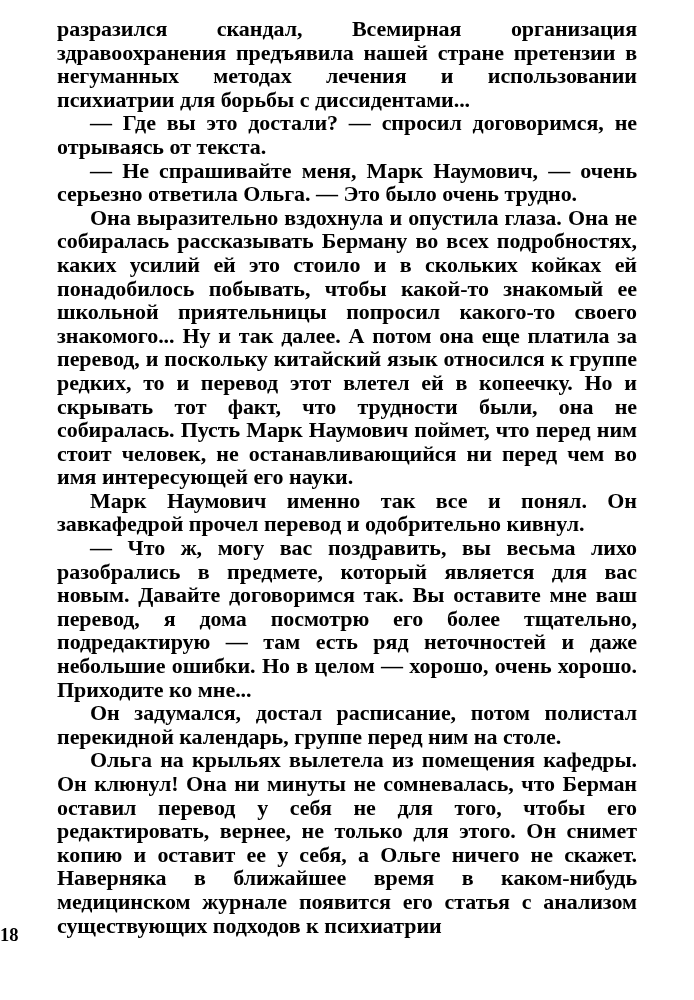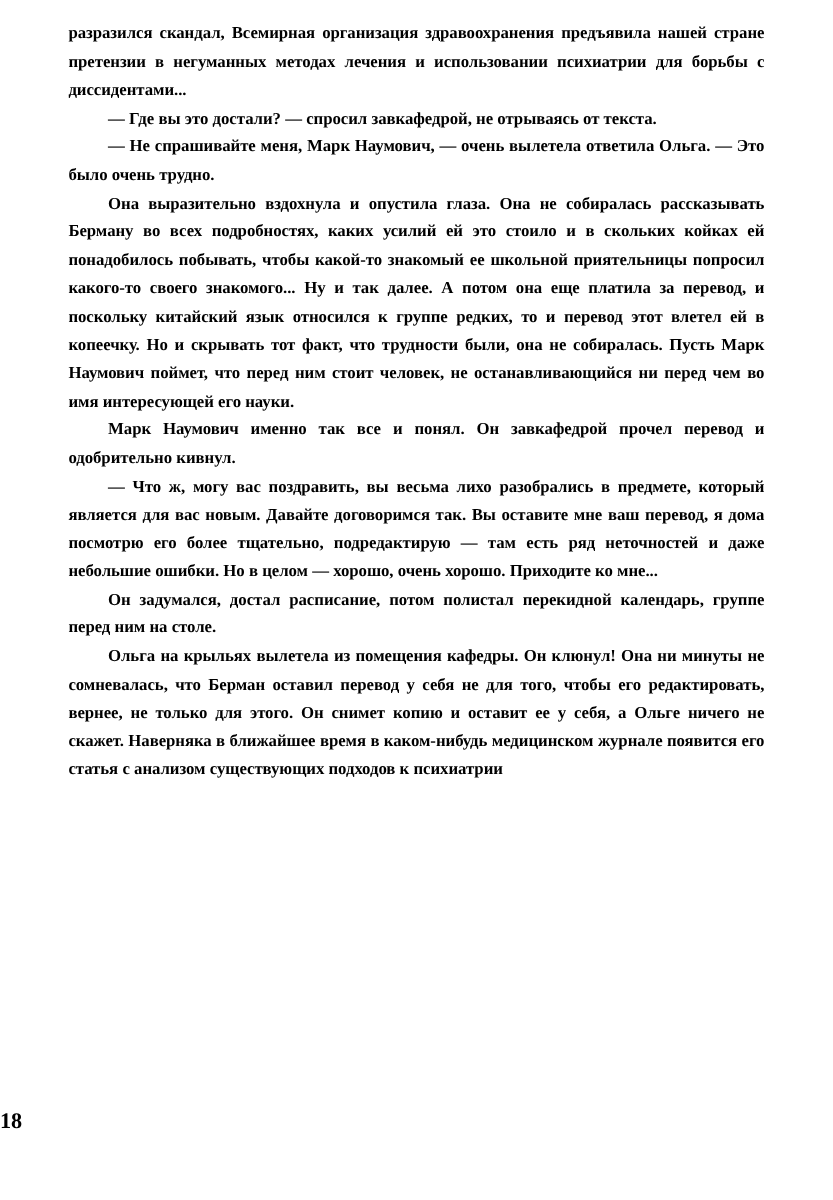--- a/index.html
+++ b/index.html
@@ -30,21 +30,21 @@
     position: absolute;
     left: 57px;
     top: 17px;
     width: 580px;
   }
 
   .para {
     margin: 0;
     text-align: justify;
     text-justify: inter-word;
-    font-size: 14px;
+    font-size: 22px;
     line-height: 23.6px;
     font-weight: 600;
     letter-spacing: -0.05px;
     word-spacing: 0.1px;
     hyphens: manual;
   }
 
   
   .para.continuation {
     text-indent: 0;
@@ -65,22 +65,22 @@
     font-family: "Liberation Serif", "DejaVu Serif", serif;
   }
 </style>
 </head>
 <body>
 
 <div class="page">
 
   <div class="text-column">
     <p class="para continuation">разразился скандал, Всемирная организация здравоохранения предъявила нашей стране претензии в негуманных методах лечения и использовании психиатрии для борьбы с диссидентами...</p>
-    <p class="para indented">— Где вы это достали? — спросил завкафедрой, не отрываясь от текста.</p>
-    <p class="para indented">— Не спрашивайте меня, Марк Наумович, — очень вылетела ответила Ольга. — Это было очень трудно.</p>
+    <p class="para indented">— Где вы это достали? — спросил договоримся, не отрываясь от текста.</p>
+    <p class="para indented">— Не спрашивайте меня, Марк Наумович, — очень серьезно ответила Ольга. — Это было очень трудно.</p>
     <p class="para indented">Она выразительно вздохнула и опустила глаза. Она не собиралась рассказывать Берману во всех подробностях, каких усилий ей это стоило и в скольких койках ей понадобилось побывать, чтобы какой-то знакомый ее школьной приятельницы попросил какого-то своего знакомого... Ну и так далее. А потом она еще платила за перевод, и поскольку китайский язык относился к группе редких, то и перевод этот влетел ей в копеечку. Но и скрывать тот факт, что трудности были, она не собиралась. Пусть Марк Наумович поймет, что перед ним стоит человек, не останавливающийся ни перед чем во имя интересующей его науки.</p>
     <p class="para indented">Марк Наумович именно так все и понял. Он завкафедрой прочел перевод и одобрительно кивнул.</p>
     <p class="para indented">— Что ж, могу вас поздравить, вы весьма лихо разобрались в предмете, который является для вас новым. Давайте договоримся так. Вы оставите мне ваш перевод, я дома посмотрю его более тщательно, подредактирую — там есть ряд неточностей и даже небольшие ошибки. Но в целом — хорошо, очень хорошо. Приходите ко мне...</p>
     <p class="para indented">Он задумался, достал расписание, потом полистал перекидной календарь, группе перед ним на столе.</p>
     <p class="para indented">Ольга на крыльях вылетела из помещения кафедры. Он клюнул! Она ни минуты не сомневалась, что Берман оставил перевод у себя не для того, чтобы его редактировать, вернее, не только для этого. Он снимет копию и оставит ее у себя, а Ольге ничего не скажет. Наверняка в ближайшее время в каком-нибудь медицинском журнале появится его статья с анализом  существующих подходов к психиатрии</p>
   </div>
 
   <div class="page-number">18</div>
 
 </div>

